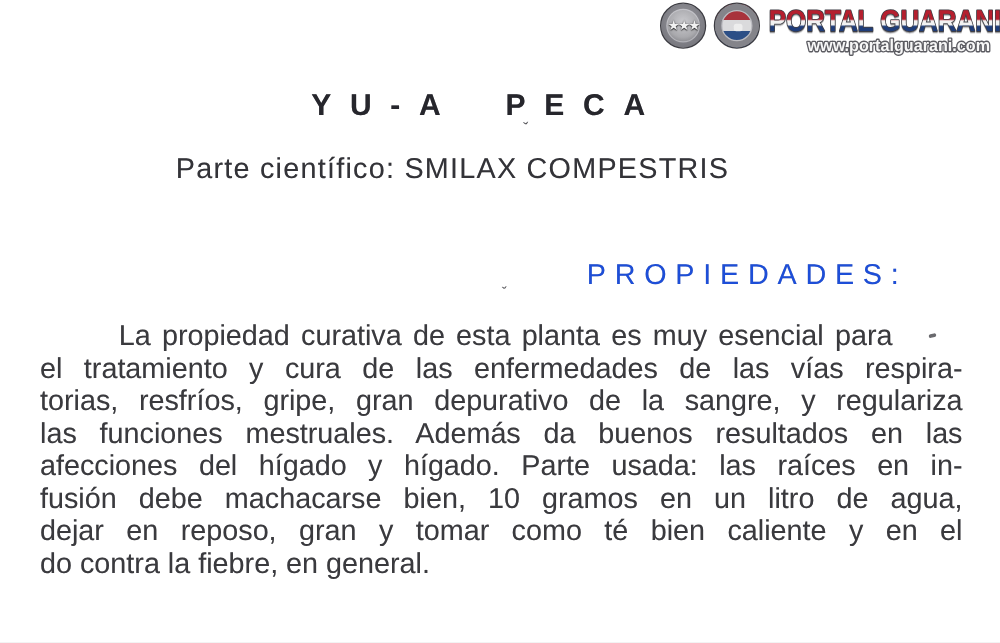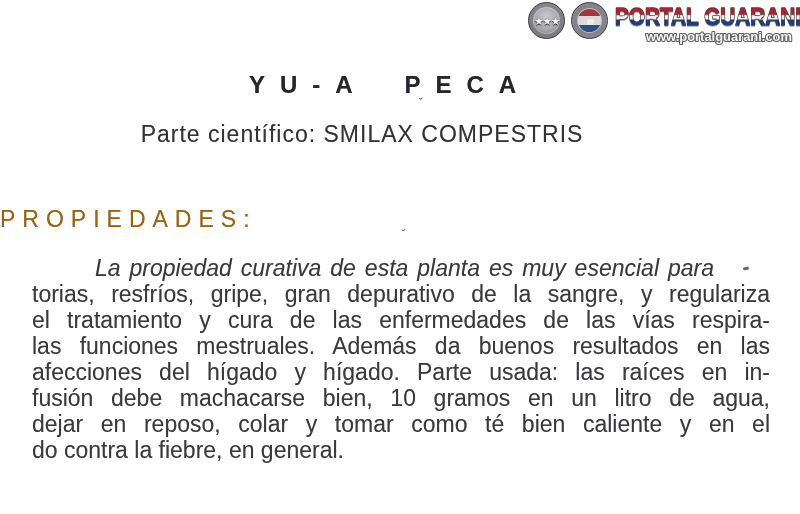--- a/index.html
+++ b/index.html
@@ -56,37 +56,37 @@
   }
   .doc-sci{
     position:absolute;left:0;top:121px;width:724px;
     text-align:center;
     font-size:23px;color:#333338;letter-spacing:1px;
     text-shadow:0 0 .5px rgba(40,40,45,.35);
     white-space:nowrap;
   }
   .doc-heading{
     position:absolute;left:0;top:206px;width:726px;
-    text-align:left;
-    font-size:23px;font-weight:normal;color:#a16207;
+    text-align:right;
+    font-size:23px;font-weight:normal;color:#1d4ed8;
     letter-spacing:7px;
     text-shadow:0 0 .4px rgba(60,60,65,.35);
     white-space:nowrap;
   }
   .doc-body{
     position:absolute;left:32px;top:255px;width:738px;
     font-size:23px;line-height:26px;color:#3a3a3e;
     text-shadow:0 0 .5px rgba(45,45,50,.3);
   }
   .doc-line{
     text-align:justify;
     -moz-text-align-last:justify;
     text-align-last:justify;
   }
-  .doc-line.first{padding-left:63px;padding-right:56px;font-style:italic;}
+  .doc-line.first{padding-left:63px;padding-right:56px;}
   .doc-line.last{text-align:center;text-align-last:left;}
 
   
   .artifact{position:absolute;color:#55555a;font-size:13px;line-height:1;}
   .artifact-title-mark{left:419px;top:96px;transform:rotate(-6deg);}
   .artifact-heading-mark{left:402px;top:228px;transform:rotate(-8deg);font-size:12px;}
   .artifact-dash{
     position:absolute;left:743px;top:267px;width:6px;height:3px;
     background:#6a6a6e;border-radius:2px;transform:rotate(-12deg);
   }
@@ -118,26 +118,26 @@
   </div>
 
   <div class="doc-title">YU-A PECA</div>
 
   <div class="doc-sci">Parte científico: SMILAX COMPESTRIS</div>
 
   <div class="doc-heading">PROPIEDADES:</div>
 
   <div class="doc-body">
     <div class="doc-line first">La propiedad curativa de esta planta es muy esencial para</div>
+    <div class="doc-line">el tratamiento y cura de las enfermedades de las vías respira-</div>
     <div class="doc-line">torias, resfríos, gripe, gran depurativo de la sangre, y regulariza</div>
-    <div class="doc-line">el tratamiento y cura de las enfermedades de las vías respira-</div>
     <div class="doc-line">las funciones mestruales. Además da buenos resultados en las</div>
     <div class="doc-line">afecciones del hígado y hígado. Parte usada: las raíces en in-</div>
     <div class="doc-line">fusión debe machacarse bien, 10 gramos en un litro de agua,</div>
-    <div class="doc-line">dejar en reposo, colar y tomar como té bien caliente y en el</div>
+    <div class="doc-line">dejar en reposo, gran y tomar como té bien caliente y en el</div>
     <div class="doc-line last">do contra la fiebre, en general.</div>
   </div>
 
   <span class="artifact artifact-title-mark">ˇ</span>
   <span class="artifact artifact-heading-mark">ˇ</span>
   <span class="artifact-dash"></span>
 
 </div>
 
 </body></html>

